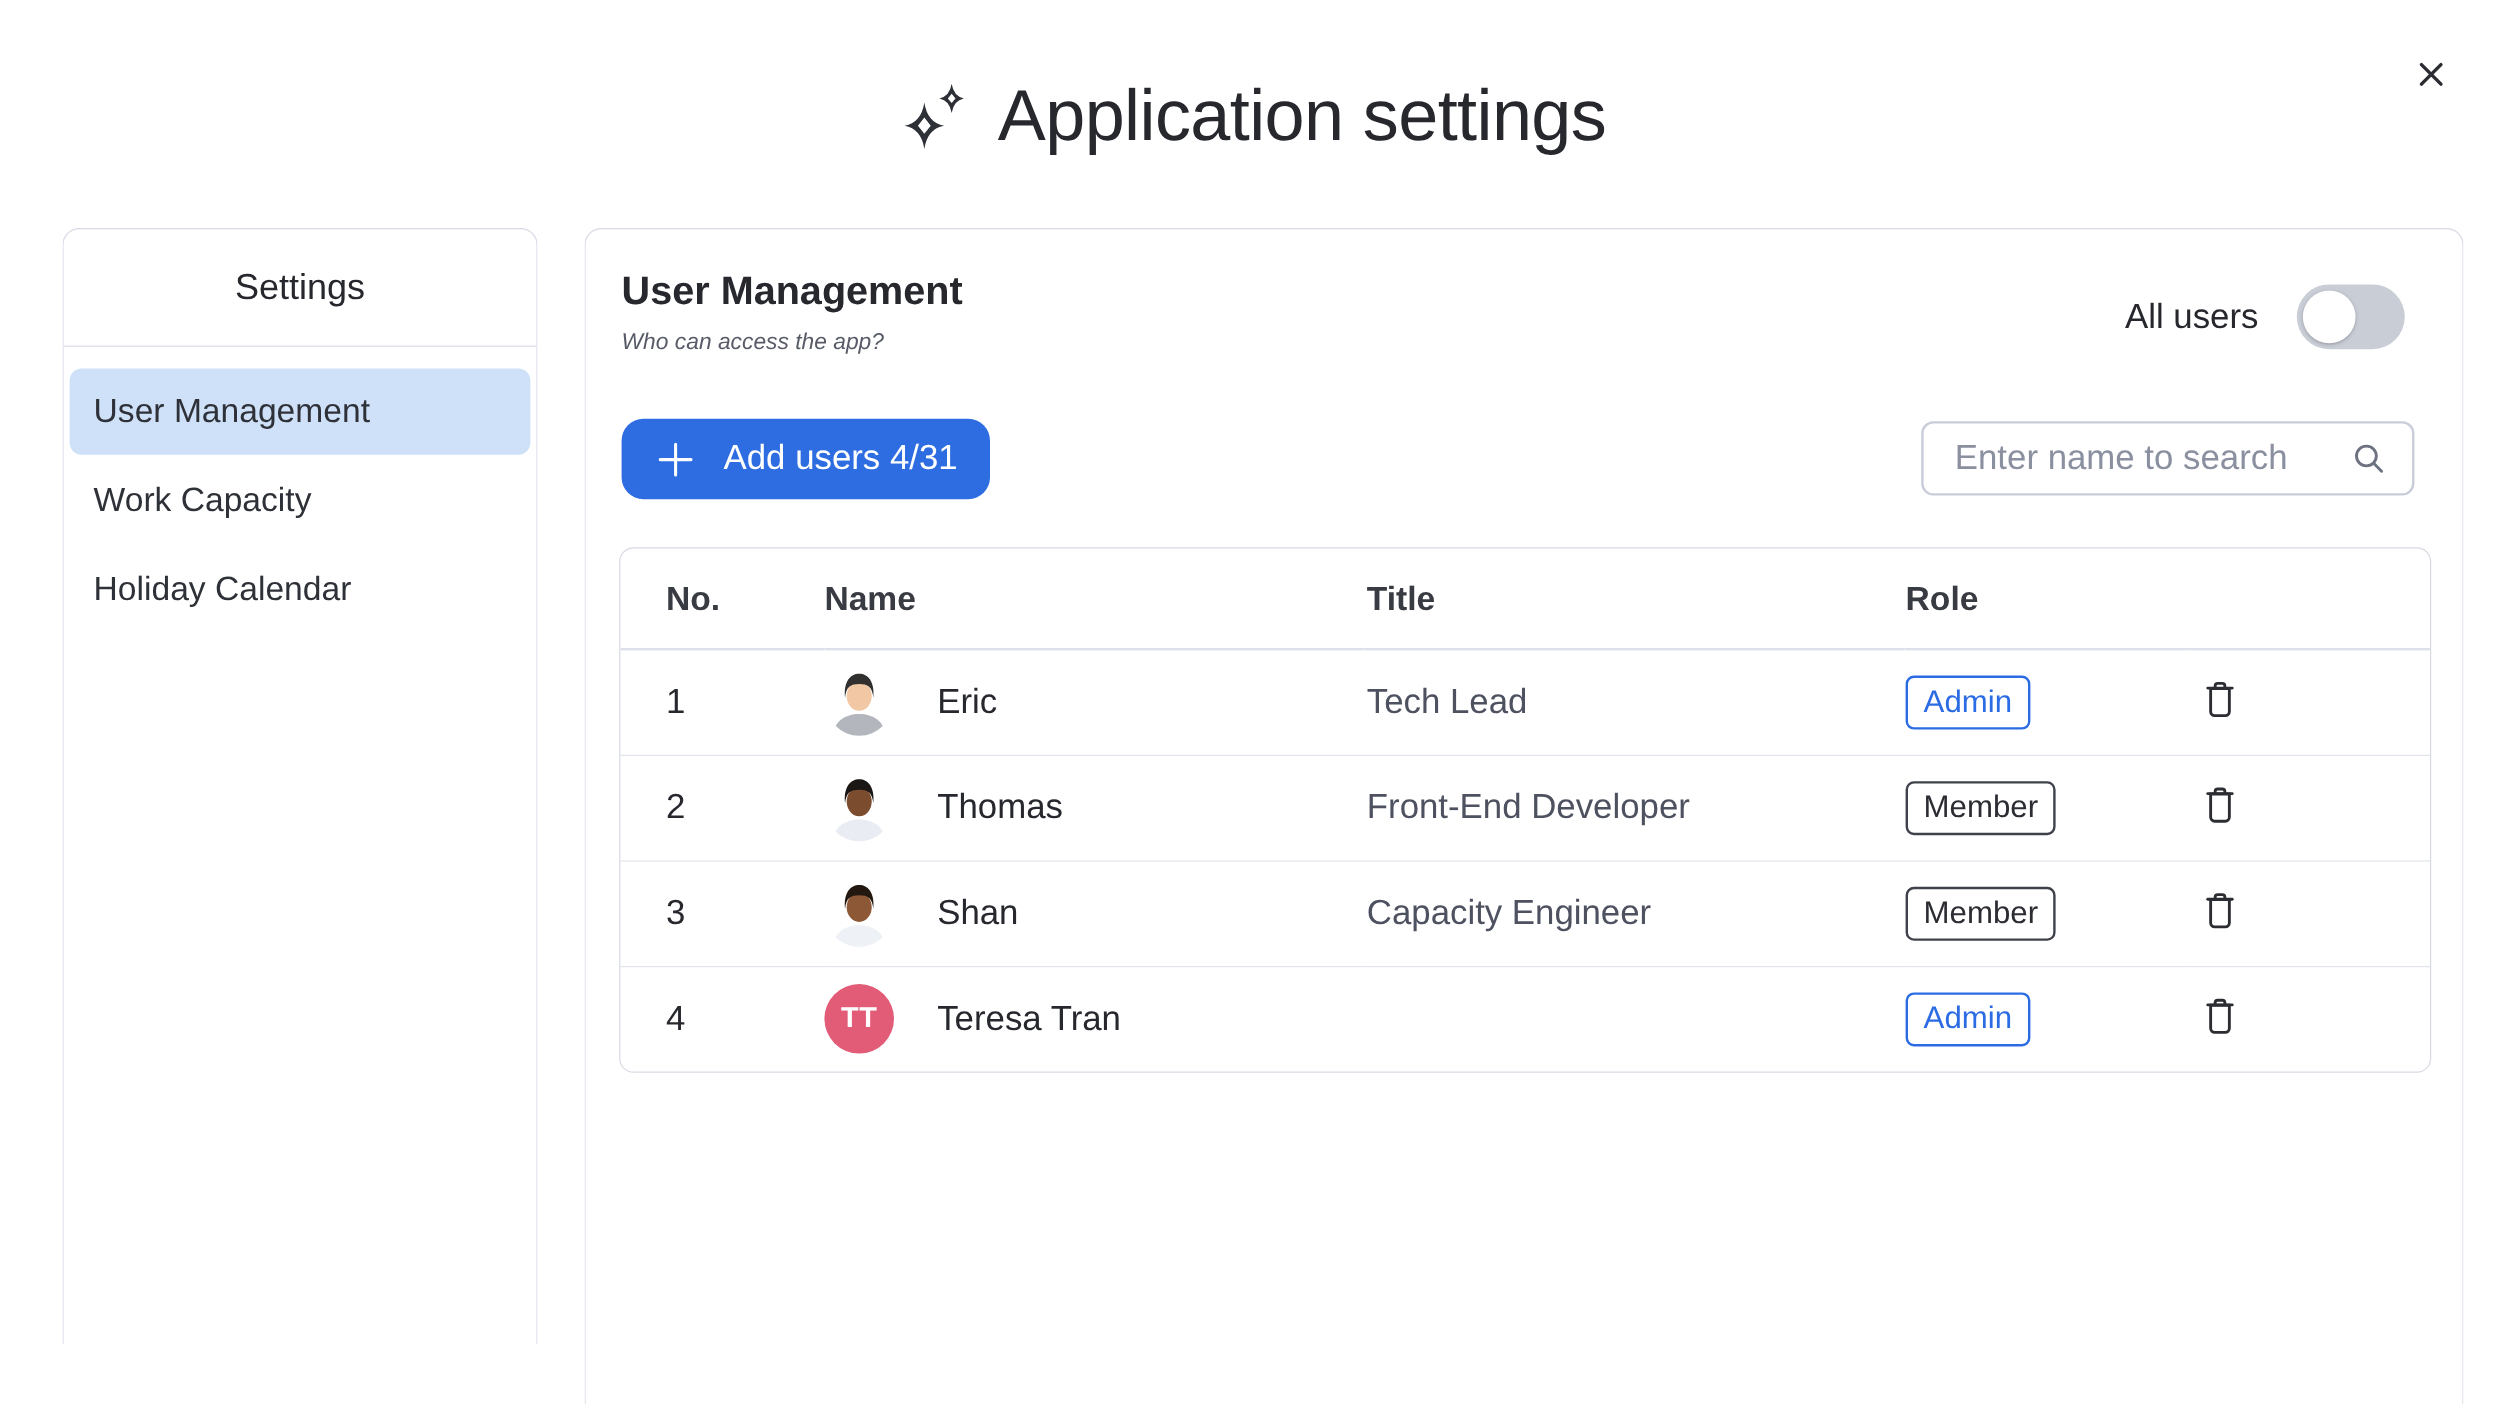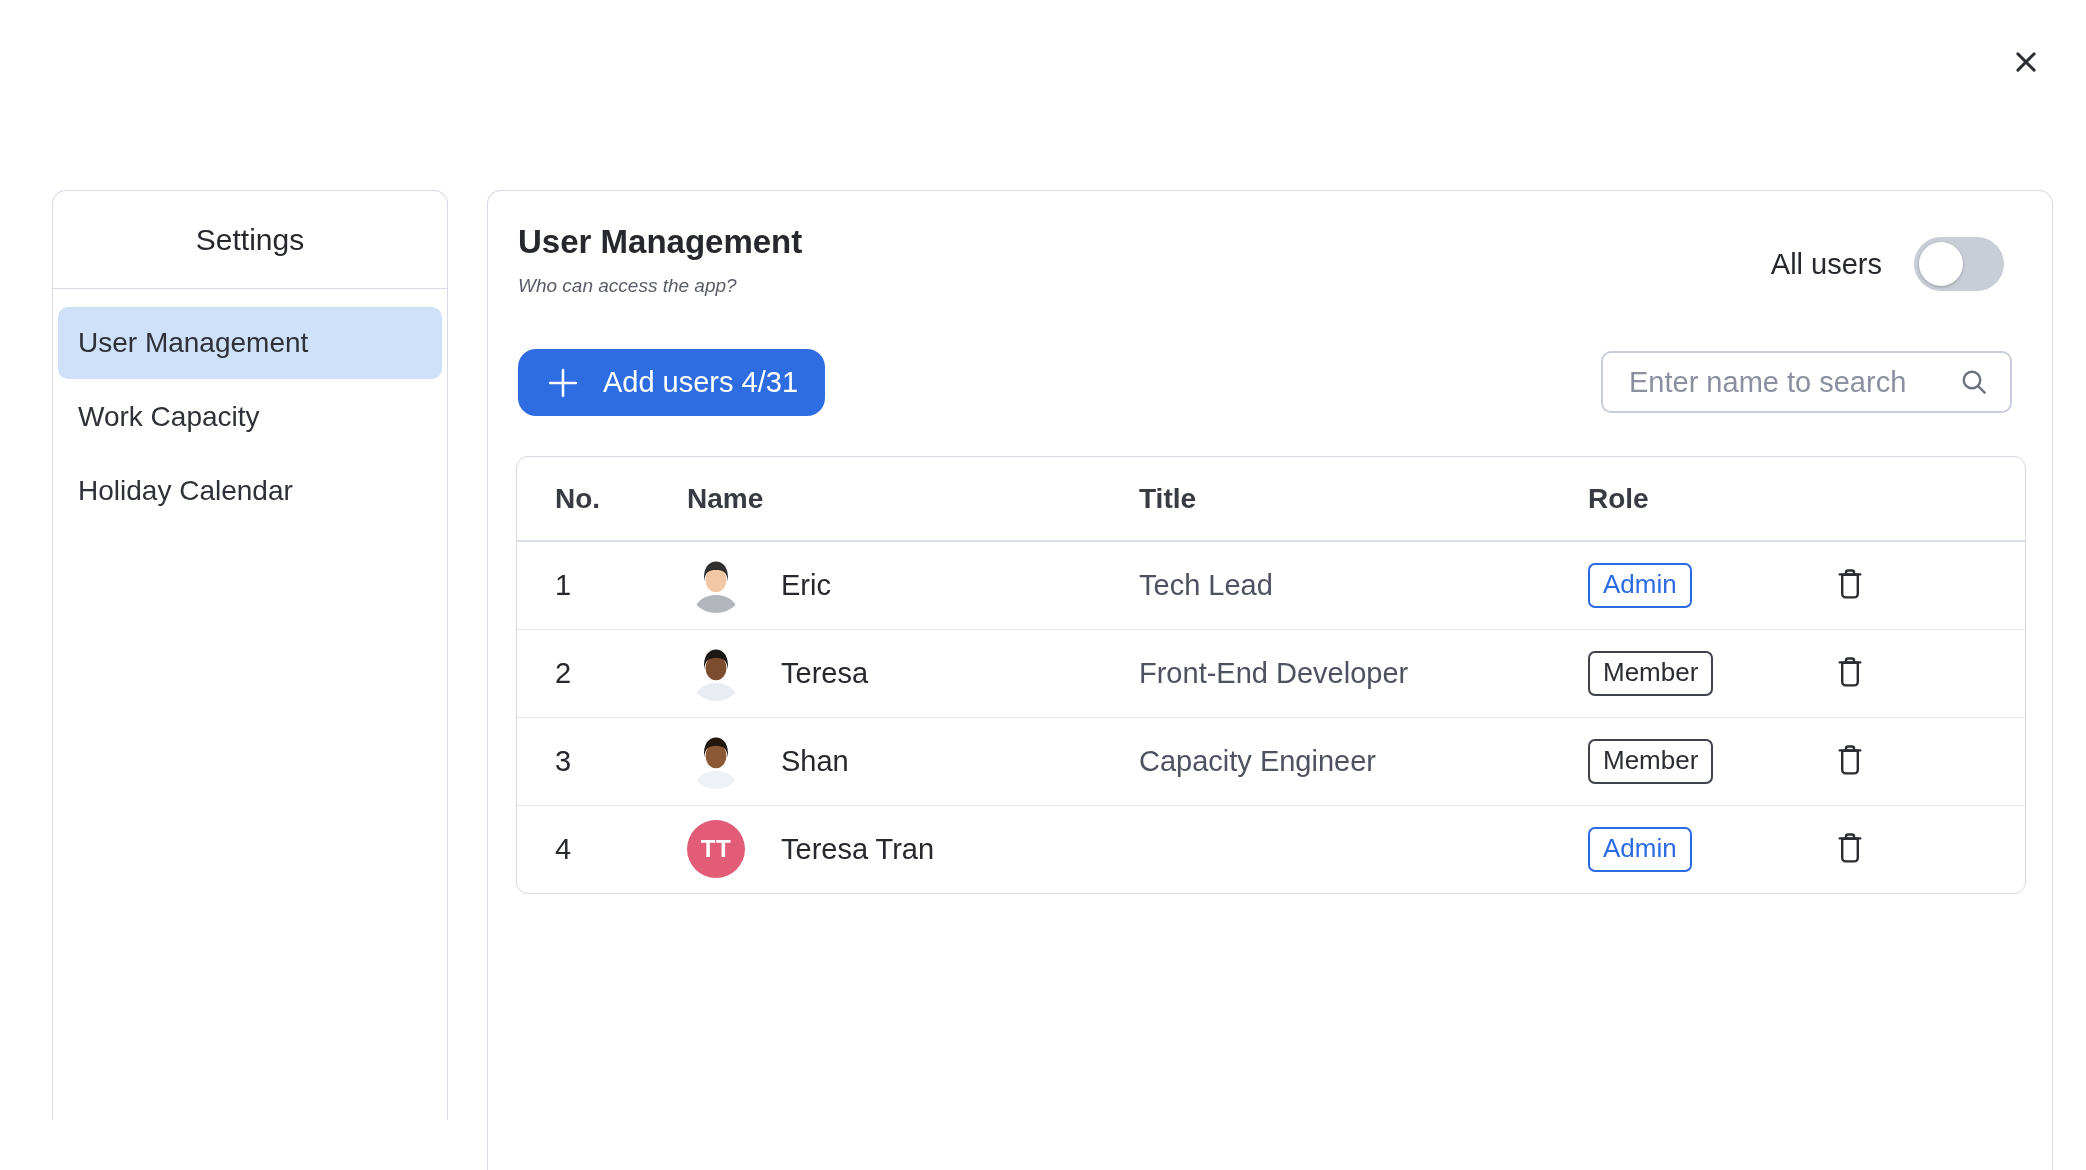--- a/index.html
+++ b/index.html
@@ -136,20 +136,31 @@
 <div class="canvas">
 
   <button class="close-btn">
     <span style="display:flex">
       <svg width="30" height="30" viewBox="0 0 24 24" fill="none" stroke="#2b2d33" stroke-width="2.3" stroke-linecap="round">
         <path d="M5.5 5.5 L18.5 18.5 M18.5 5.5 L5.5 18.5"></path>
       </svg>
     </span>
   </button>
 
+  <div class="title-row">
+    <span style="display:flex">
+      <svg width="62" height="62" viewBox="0 0 64 64" fill="#2e3038" fill-rule="evenodd">
+        <path d="M23 20 Q25.6 37.4 40 40 Q25.6 42.6 23 60 Q20.4 42.6 6 40 Q20.4 37.4 23 20 Z
+                 M23 33 L28.5 40 L23 47 L17.5 40 Z
+                 M46.5 4 Q48.2 14.8 57 16.5 Q48.2 18.2 46.5 29 Q44.8 18.2 36 16.5 Q44.8 14.8 46.5 4 Z
+                 M46.5 12.5 L49.8 16.5 L46.5 20.5 L43.2 16.5 Z"></path>
+      </svg>
+    </span>
+    <h1>Application settings</h1>
+  </div>
 
   <aside class="sidebar">
     <div class="sidebar-header">Settings</div>
     <nav class="sidebar-nav">
       <div class="sidebar-item active">
         <span>User Management</span>
       </div>
       <div class="sidebar-item">
         <span>Work Capacity</span>
       </div>
@@ -251,21 +262,21 @@
                       <clipPath id="avclip1">
                         <circle cx="32" cy="32" r="31"></circle>
                       </clipPath>
                     </defs>
                     <g clip-path="url(#avclip1)">
                       <path d="M8 64 C8 50 19 43 32 43 C45 43 56 50 56 64 Z" fill="#e9edf3"></path>
                       <ellipse cx="32" cy="26.5" rx="11.5" ry="13.5" fill="#7c4c2f"></ellipse>
                       <path d="M19 28 C17.5 13 24 6 32 6 C40 6 46.5 13 45 28 C44 18 40 15.5 32 15.5 C24 15.5 20 18 19 28 Z" fill="#1b1715"></path>
                     </g>
                   </svg>
-                  <span class="user-name">Teresa</span>
+                  <span class="user-name">Thomas</span>
                 </div>
               </td>
               <td class="c-title">Front-End Developer</td>
               <td class="c-role"><span class="badge badge-member">Member</span></td>
               <td class="c-actions"><button class="trash-btn">
                   <span style="display:flex">
                     <svg width="36" height="36" viewBox="0 0 24 24" fill="none" stroke="#2b2d33" stroke-width="1.6" stroke-linecap="round" stroke-linejoin="round">
                       <path d="M9.3 5.2 V4.4 C9.3 3.6 9.9 3 10.7 3 H13.3 C14.1 3 14.7 3.6 14.7 4.4 V5.2"></path>
                       <path d="M5.2 5.6 H18.8"></path>
                       <path d="M6.8 5.8 V18.6 C6.8 19.9 7.8 20.9 9.1 20.9 H14.9 C16.2 20.9 17.2 19.9 17.2 18.6 V5.8 Z"></path>

